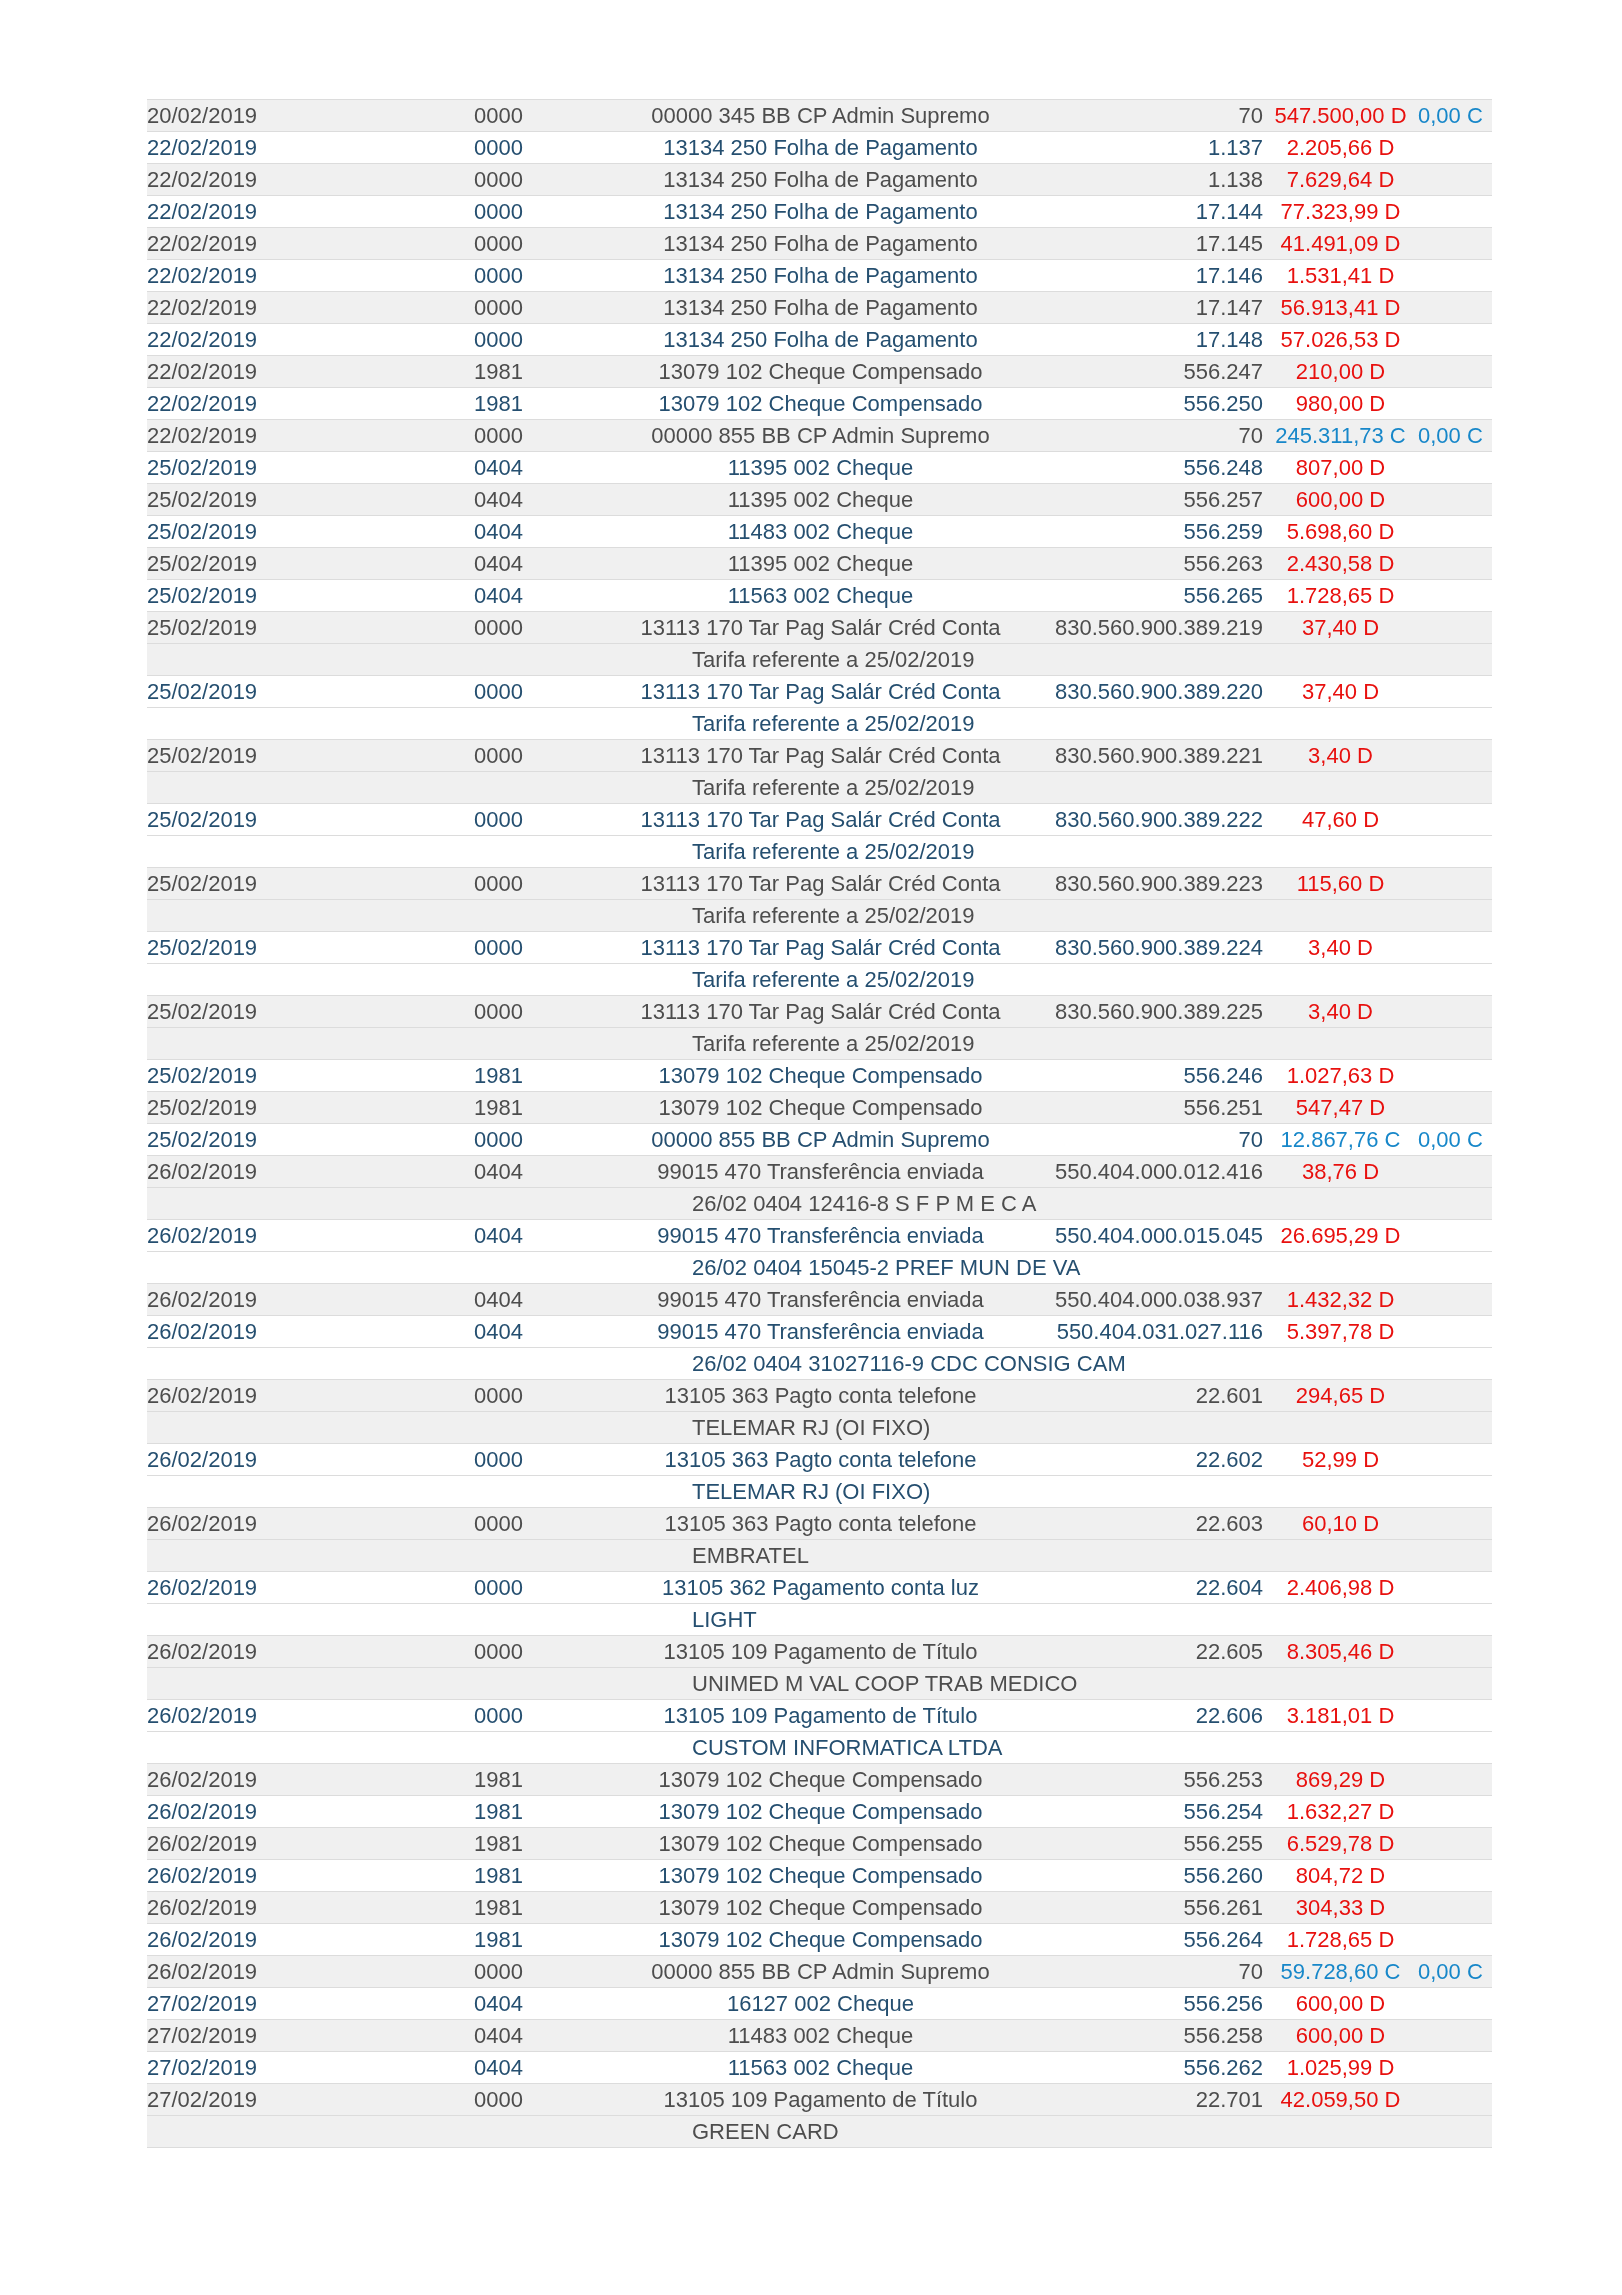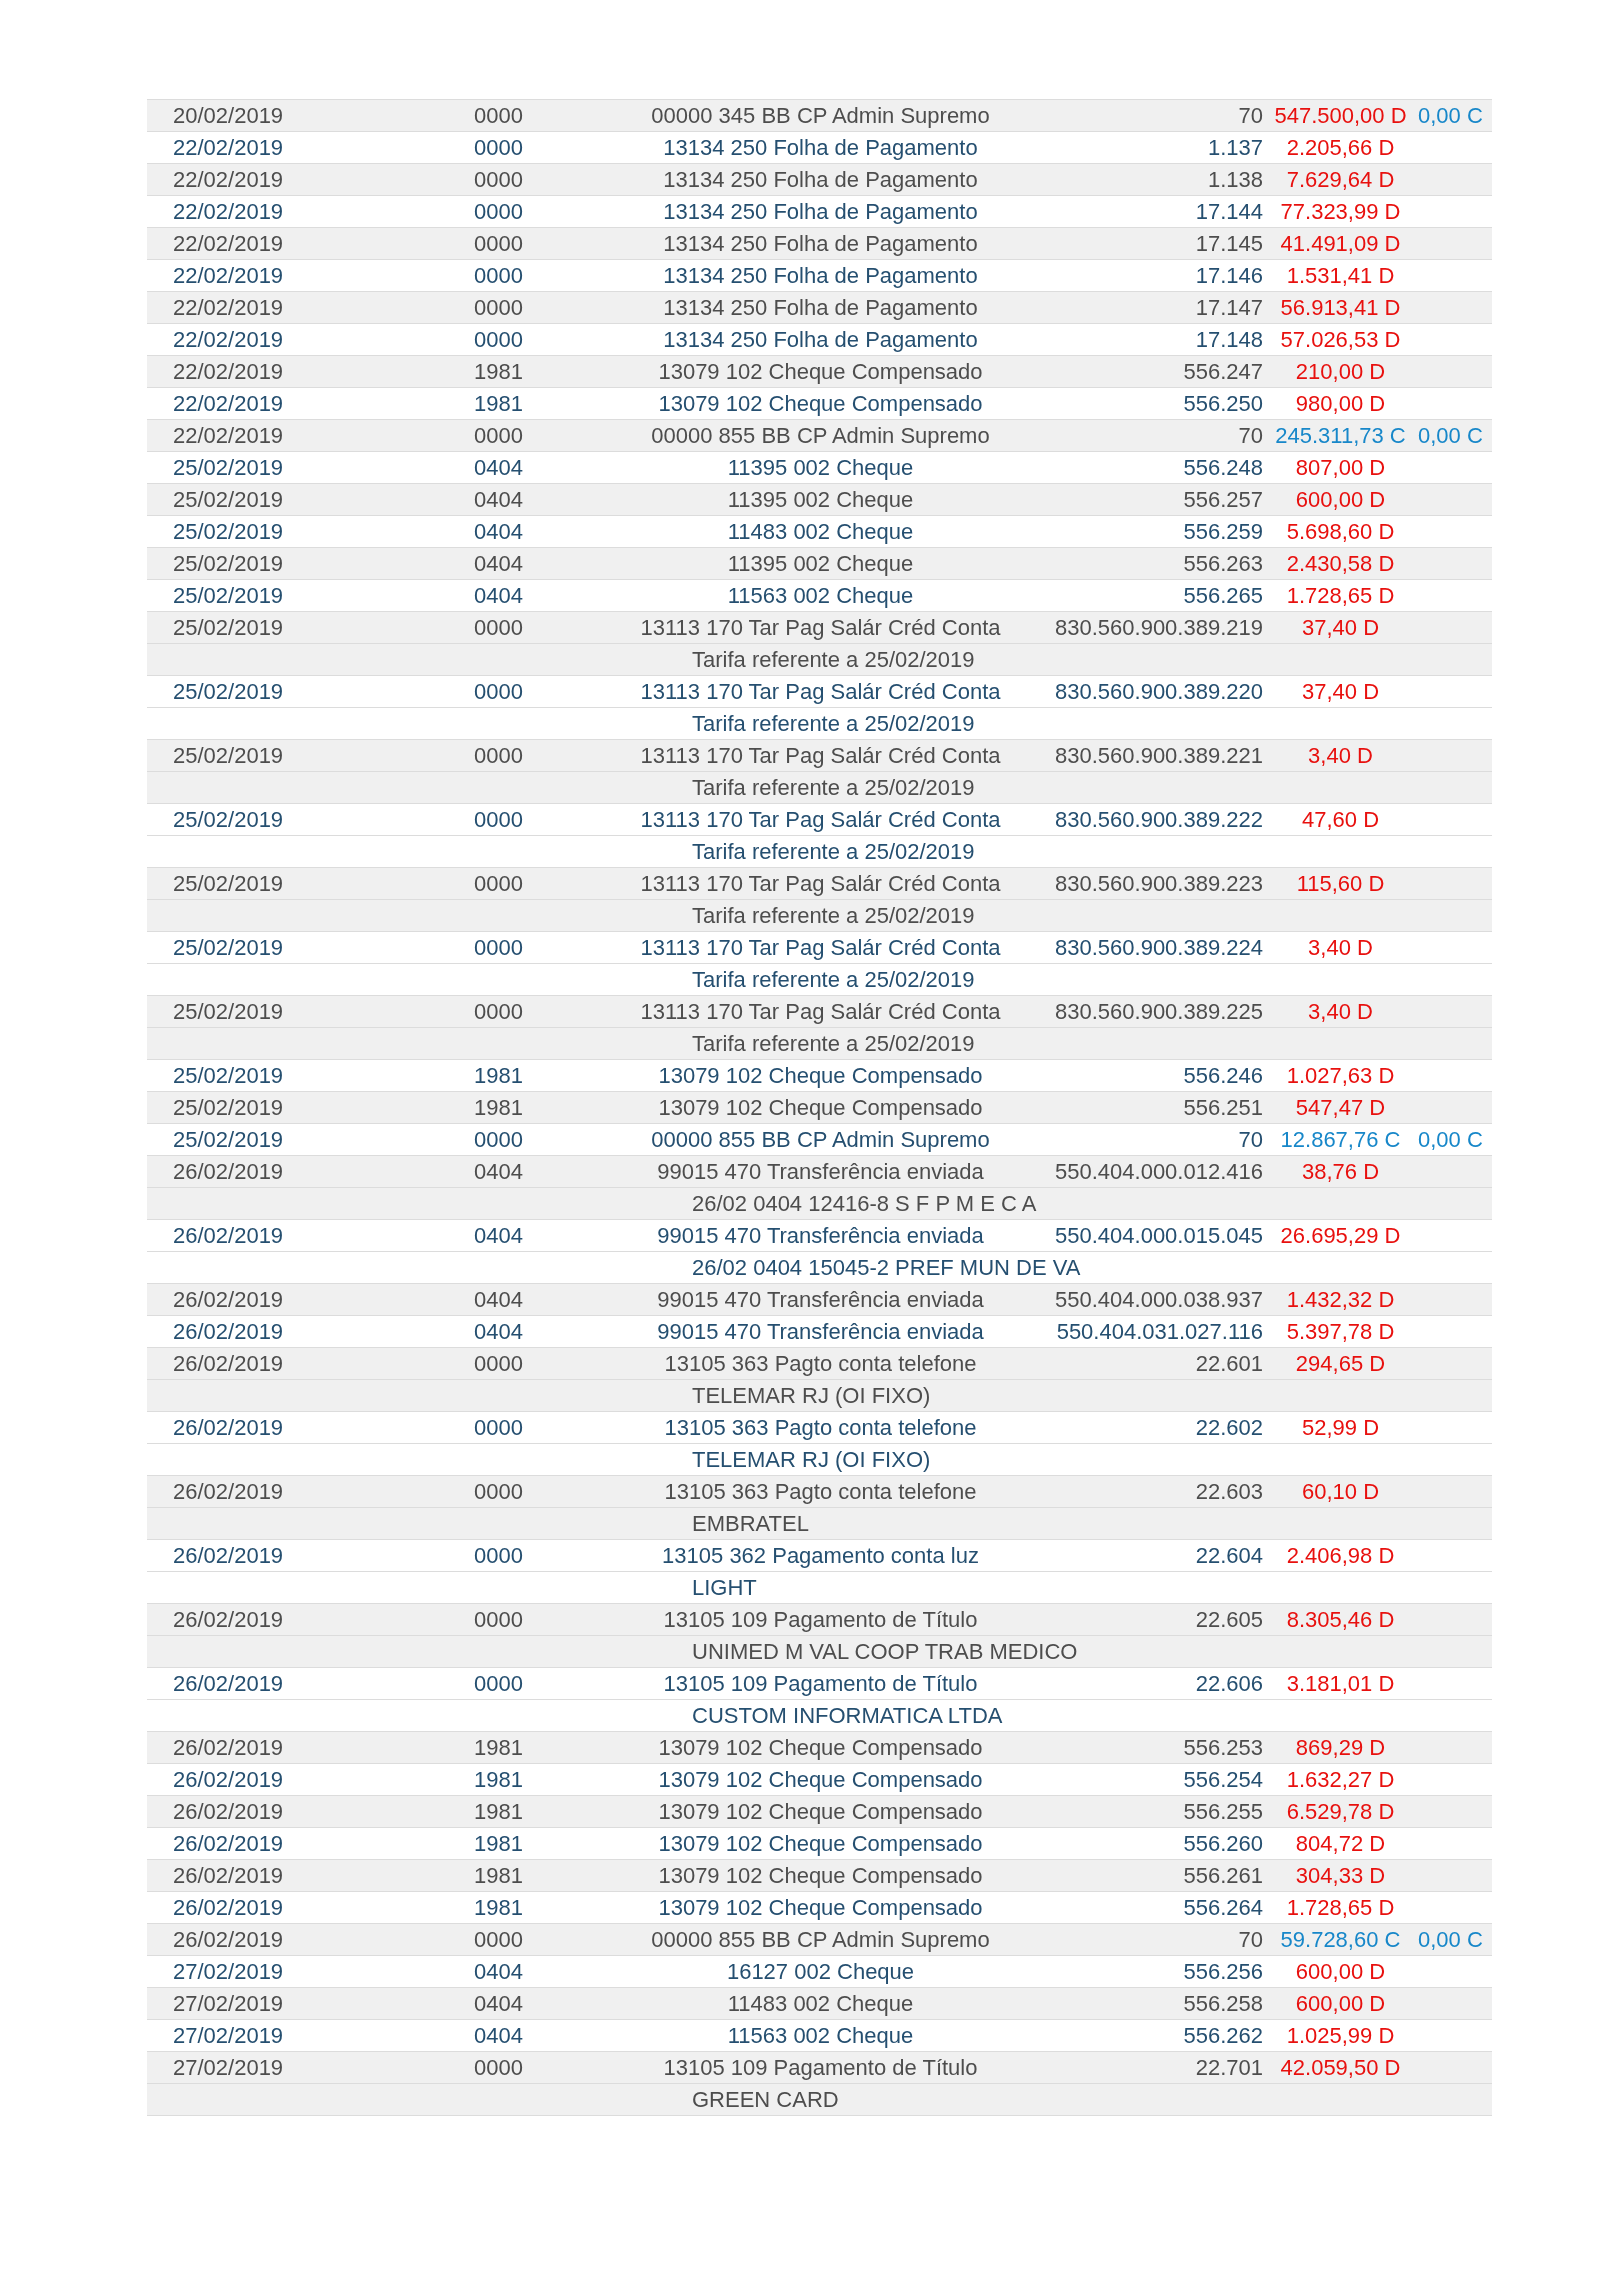--- a/index.html
+++ b/index.html
@@ -30,21 +30,21 @@
     align-items: center;
     height: 32px;
     box-sizing: border-box;
     border-bottom: 1.3px solid var(--separator, #dcdcdc);
   }
   .cell {
     box-sizing: border-box;
     white-space: nowrap;
     overflow: visible;
   }
-  .c-date { width: 288px; padding-left: 26px; text-align: left;  }
+  .c-date { width: 288px; text-align: left;  }
   .c-ag   { width: 127px; text-align: center; }
   .c-desc { width: 455px; padding-left: 62px; text-align: center; }
   .c-doc  { width: 246px; text-align: right; }
   .c-val  { width: 155px; text-align: center; }
   .c-bal  { width: 74px; padding-right: 17px; text-align: right; }
   .debit   { color: var(--debit,  #e8100e); }
   .credit  { color: var(--credit, #1787c9); }
   .balance { color: var(--credit, #1787c9); }
   .row.sub .sub-text {
     box-sizing: border-box;
@@ -423,20 +423,23 @@
 
   <div class="entry tone-white">
     <div class="row main">
       <div class="cell c-date">26/02/2019</div>
       <div class="cell c-ag">0404</div>
       <div class="cell c-desc">99015 470 Transferência enviada</div>
       <div class="cell c-doc">550.404.031.027.116</div>
       <div class="cell c-val debit">5.397,78 D</div>
       <div class="cell c-bal balance"></div>
     </div>
+    <div class="row sub">
+      <div class="sub-text">26/02 0404 31027116-9 CDC CONSIG CAM</div>
+    </div>
   </div>
 
   <div class="entry tone-gray">
     <div class="row main">
       <div class="cell c-date">26/02/2019</div>
       <div class="cell c-ag">0000</div>
       <div class="cell c-desc">13105 363 Pagto conta telefone</div>
       <div class="cell c-doc">22.601</div>
       <div class="cell c-val debit">294,65 D</div>
       <div class="cell c-bal balance"></div>

